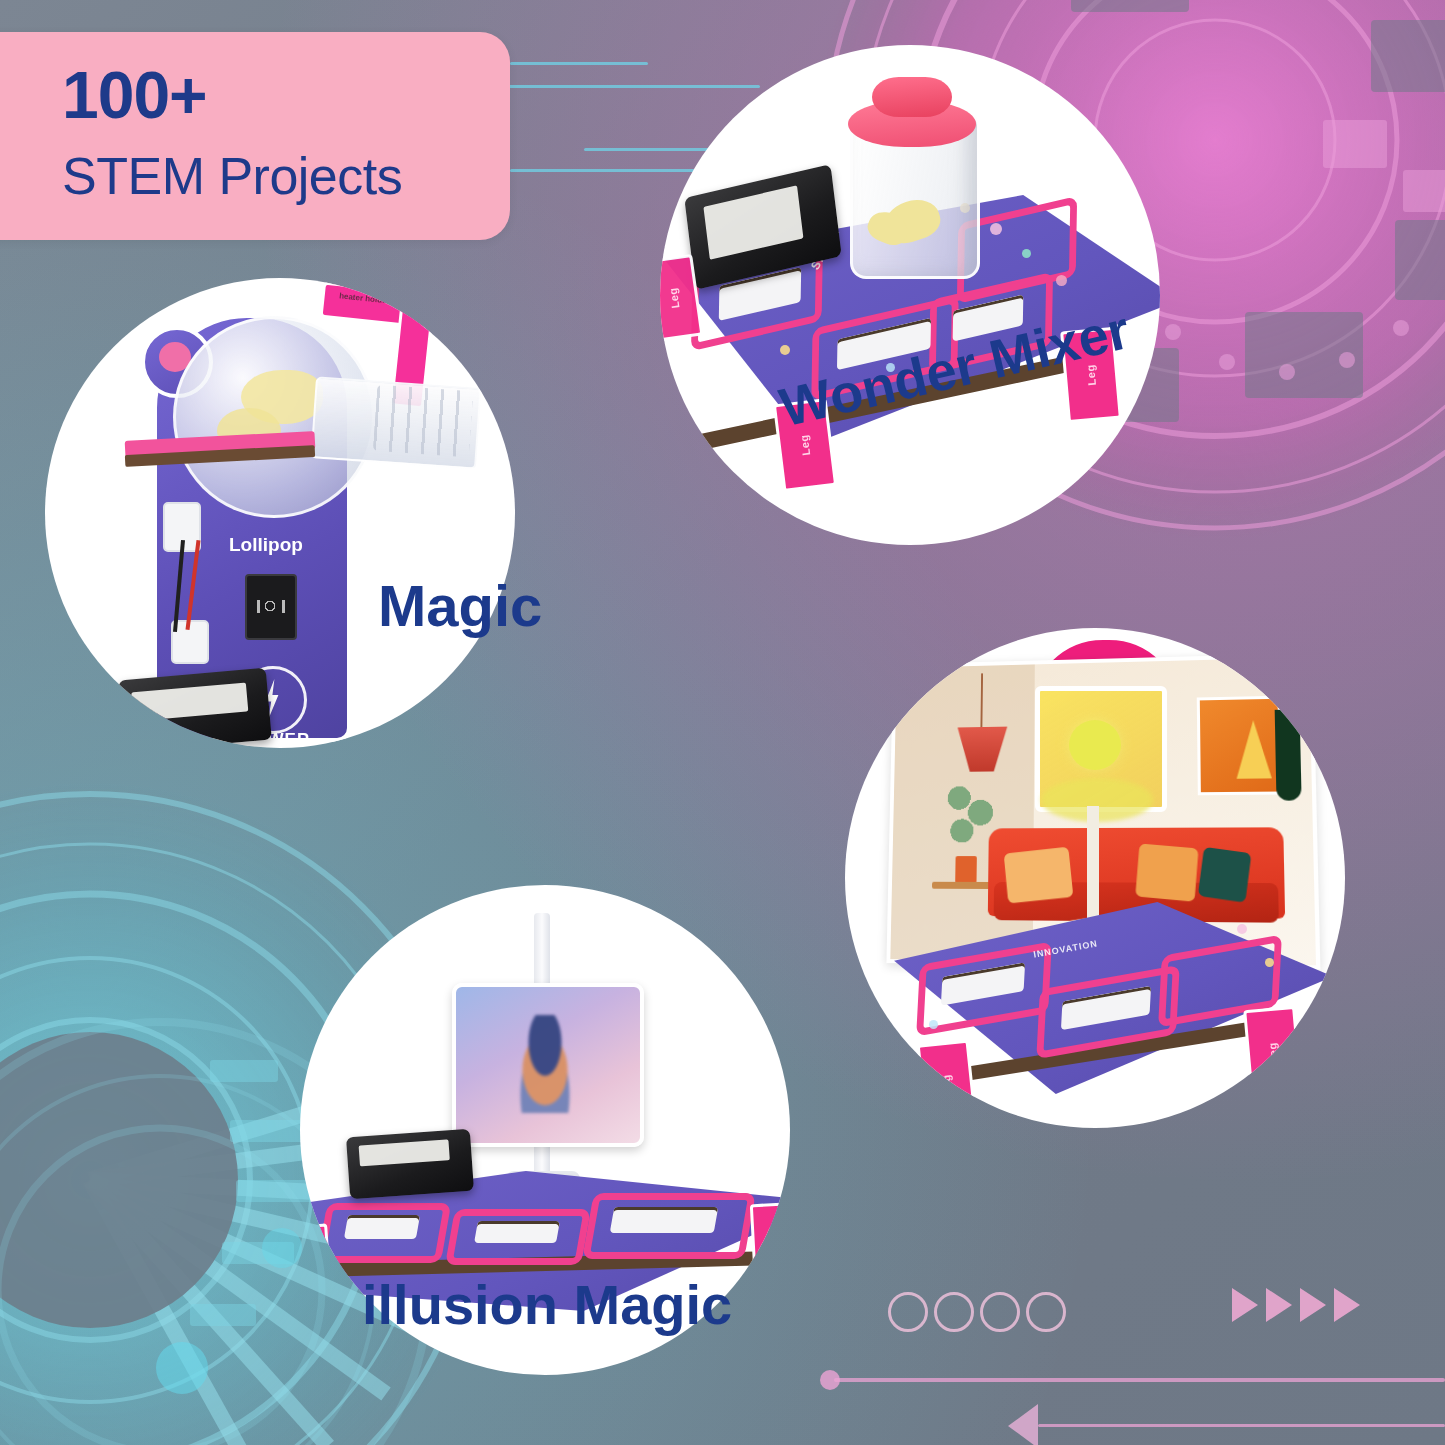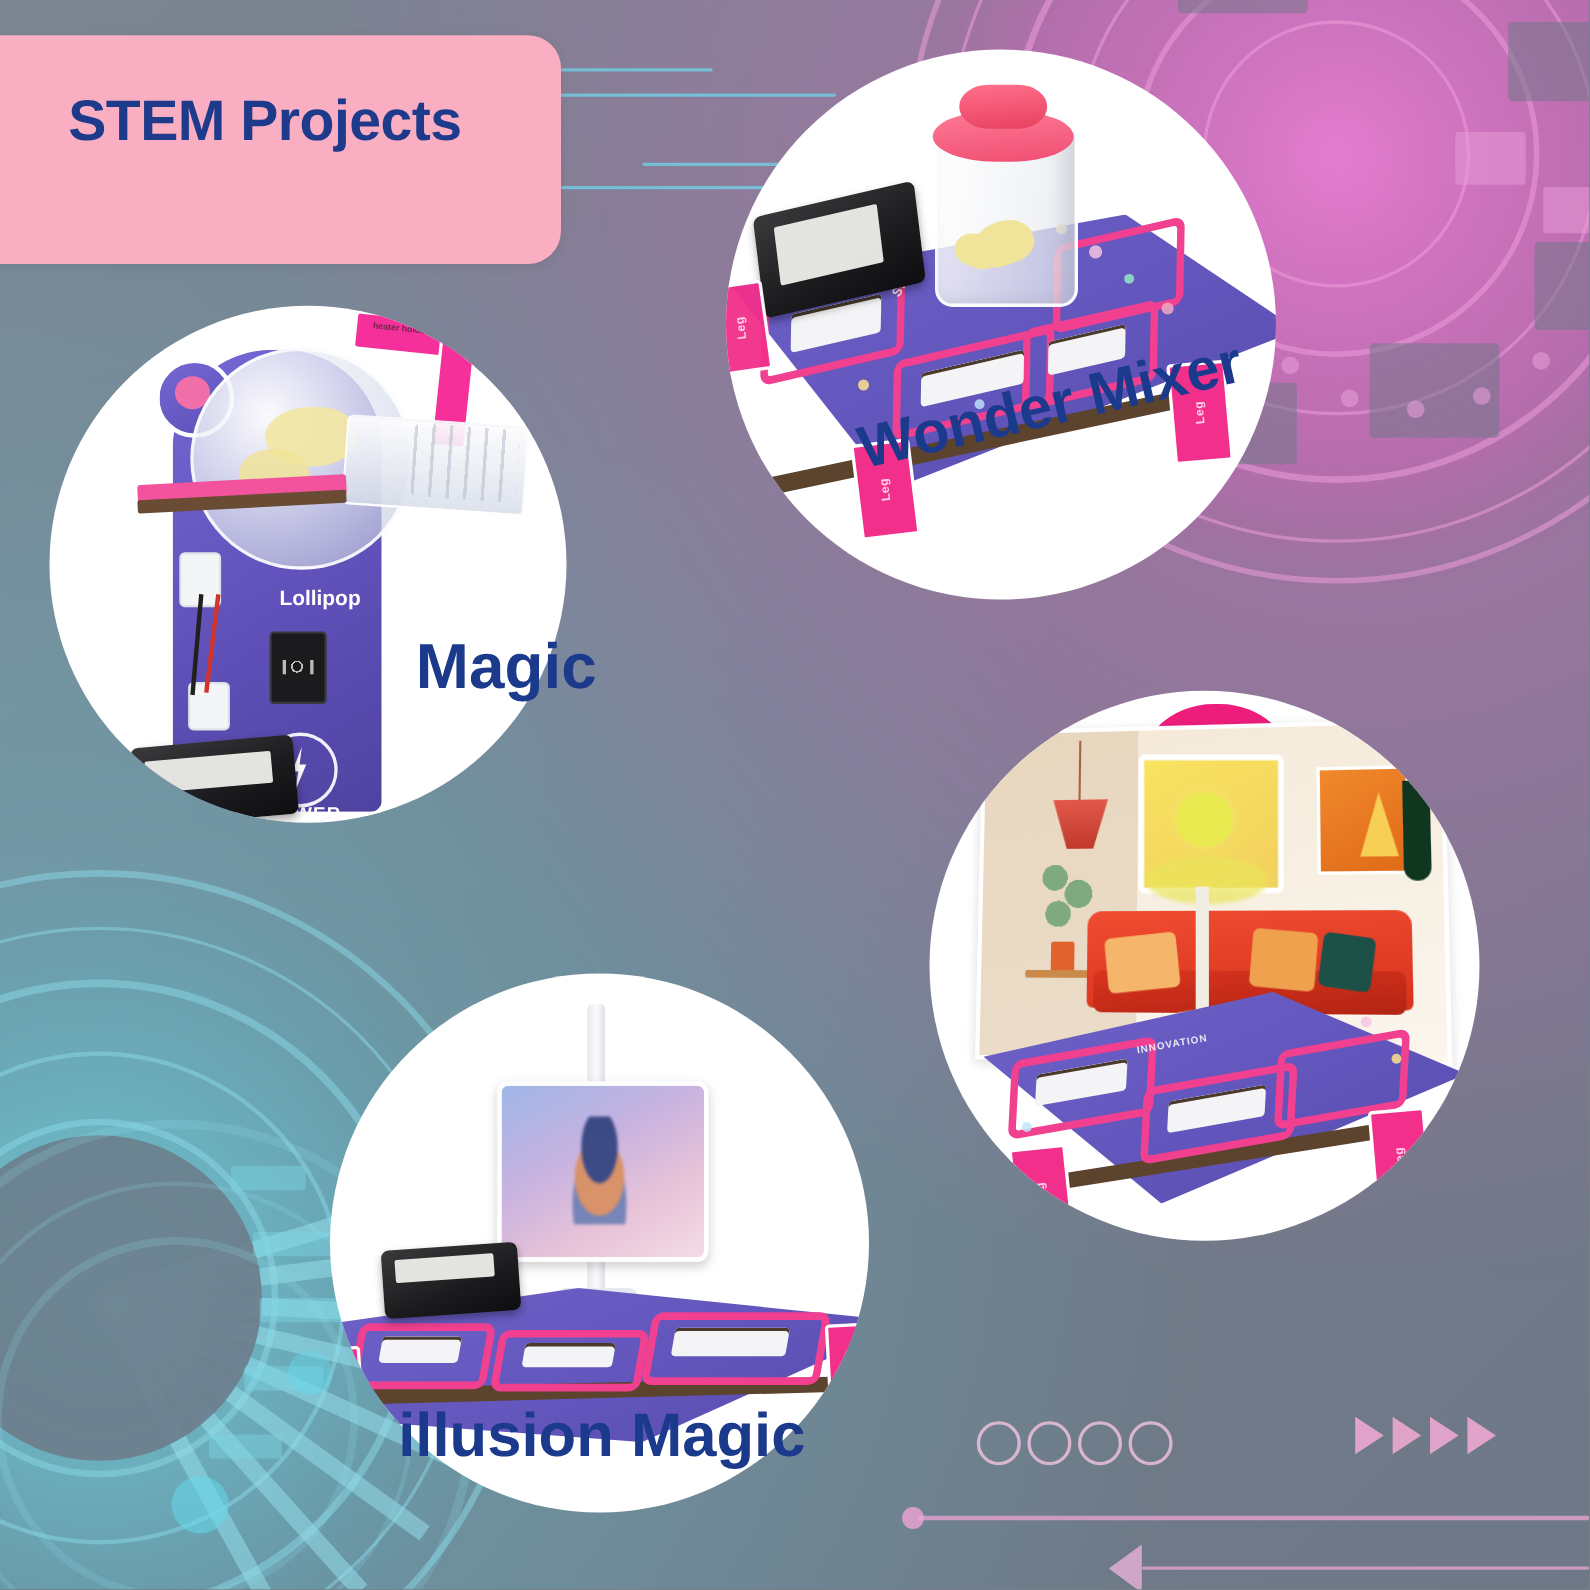--- a/index.html
+++ b/index.html
@@ -25,21 +25,21 @@
 
   
   .speedline{position:absolute;height:3px;border-radius:2px;background:#6fd4e8;opacity:.75;}
 
   
   .banner{position:absolute;left:-30px;top:32px;width:540px;height:208px;
     background:#f9aec2;border-radius:0 30px 30px 0;
     box-shadow:0 2px 10px rgba(0,0,0,.07);}
   .banner-inner{position:absolute;left:92px;top:30px;}
   .banner-l1{font-size:66px;font-weight:bold;color:#1e3a8a;letter-spacing:-1px;line-height:1;}
-  .banner-l2{font-size:52px;font-weight:bold;color:#1e3a8a;letter-spacing:-.5px;line-height:1;margin-top:22px;}
+  .banner-l2{font-size:52px;font-weight:normal;color:#1e3a8a;letter-spacing:-.5px;line-height:1;margin-top:22px;}
 
   
   .pcircle{position:absolute;border-radius:50%;background:#ffffff;overflow:hidden;}
   .plabel{position:absolute;font-weight:bold;color:#1c3a8c;line-height:1.02;white-space:pre-line;}
 
   
   #c-mixer{left:660px;top:45px;width:500px;height:500px;}
   #c-dryer{left:45px;top:278px;width:470px;height:470px;}
   #c-cooler{left:845px;top:628px;width:500px;height:500px;}
   #c-illusion{left:300px;top:885px;width:490px;height:490px;}
@@ -205,20 +205,21 @@
     </g>
   </svg>
 
   <div class="speedline" style="left:510px;top:62px;width:138px;"></div>
   <div class="speedline" style="left:508px;top:85px;width:252px;"></div>
   <div class="speedline" style="left:584px;top:148px;width:170px;"></div>
   <div class="speedline" style="left:510px;top:169px;width:198px;"></div>
 
   <div class="banner">
     <div class="banner-inner">
+      <div class="banner-l1">100+</div>
       <div class="banner-l2">STEM Projects</div>
     </div>
   </div>
 
   <div class="pcircle" id="c-mixer">
 
     <div class="board" style="left:-40px;top:150px;width:560px;height:250px;
       clip-path:polygon(8% 26%,72% 0%,100% 42%,34% 100%);
       box-shadow:0 10px 14px rgba(0,0,0,.22);"></div>
     <div class="edge" style="left:-20px;top:352px;width:470px;height:16px;transform:rotate(-12deg);border-radius:3px;"></div>
@@ -283,21 +284,21 @@
     <div style="position:absolute;left:196px;top:92px;width:82px;height:54px;background:#f3e7a2;border-radius:50% 40% 46% 50%;opacity:.9;"></div>
     <div style="position:absolute;left:172px;top:130px;width:64px;height:46px;background:#f0e398;border-radius:50%;opacity:.85;"></div>
 
     <div class="nozzle" style="left:268px;top:104px;width:162px;height:78px;transform:rotate(4deg);"></div>
     <div style="position:absolute;left:330px;top:110px;width:96px;height:66px;
       background:repeating-linear-gradient(90deg,rgba(180,188,204,.55) 0 3px,transparent 3px 16px);transform:rotate(4deg);border-radius:5px;"></div>
 
     <div style="position:absolute;left:80px;top:158px;width:190px;height:18px;background:#f2539c;transform:rotate(-3deg);border-radius:3px;"></div>
     <div style="position:absolute;left:80px;top:172px;width:190px;height:12px;background:#6a4b33;transform:rotate(-3deg);border-radius:2px;"></div>
 
-    <div style="position:absolute;left:209px;top:256px;color:#fff;font-size:19px;font-weight:bold;">Lollipop</div>
+    <div style="position:absolute;left:184px;top:256px;color:#fff;font-size:19px;font-weight:bold;">Lollipop</div>
 
     <div class="rocker" style="left:200px;top:296px;width:48px;height:62px;">
       <div style="position:absolute;left:8px;top:20px;width:32px;height:20px;
         background:
           linear-gradient(#bbb,#bbb) 2px 4px/3px 13px no-repeat,
           radial-gradient(circle at 15px 10px, transparent 4px, #bbb 4px, #bbb 5.5px, transparent 5.5px),
           linear-gradient(#bbb,#bbb) 27px 4px/3px 13px no-repeat;"></div>
     </div>
 
     <div class="powerbadge" style="left:194px;top:388px;width:62px;height:62px;">

